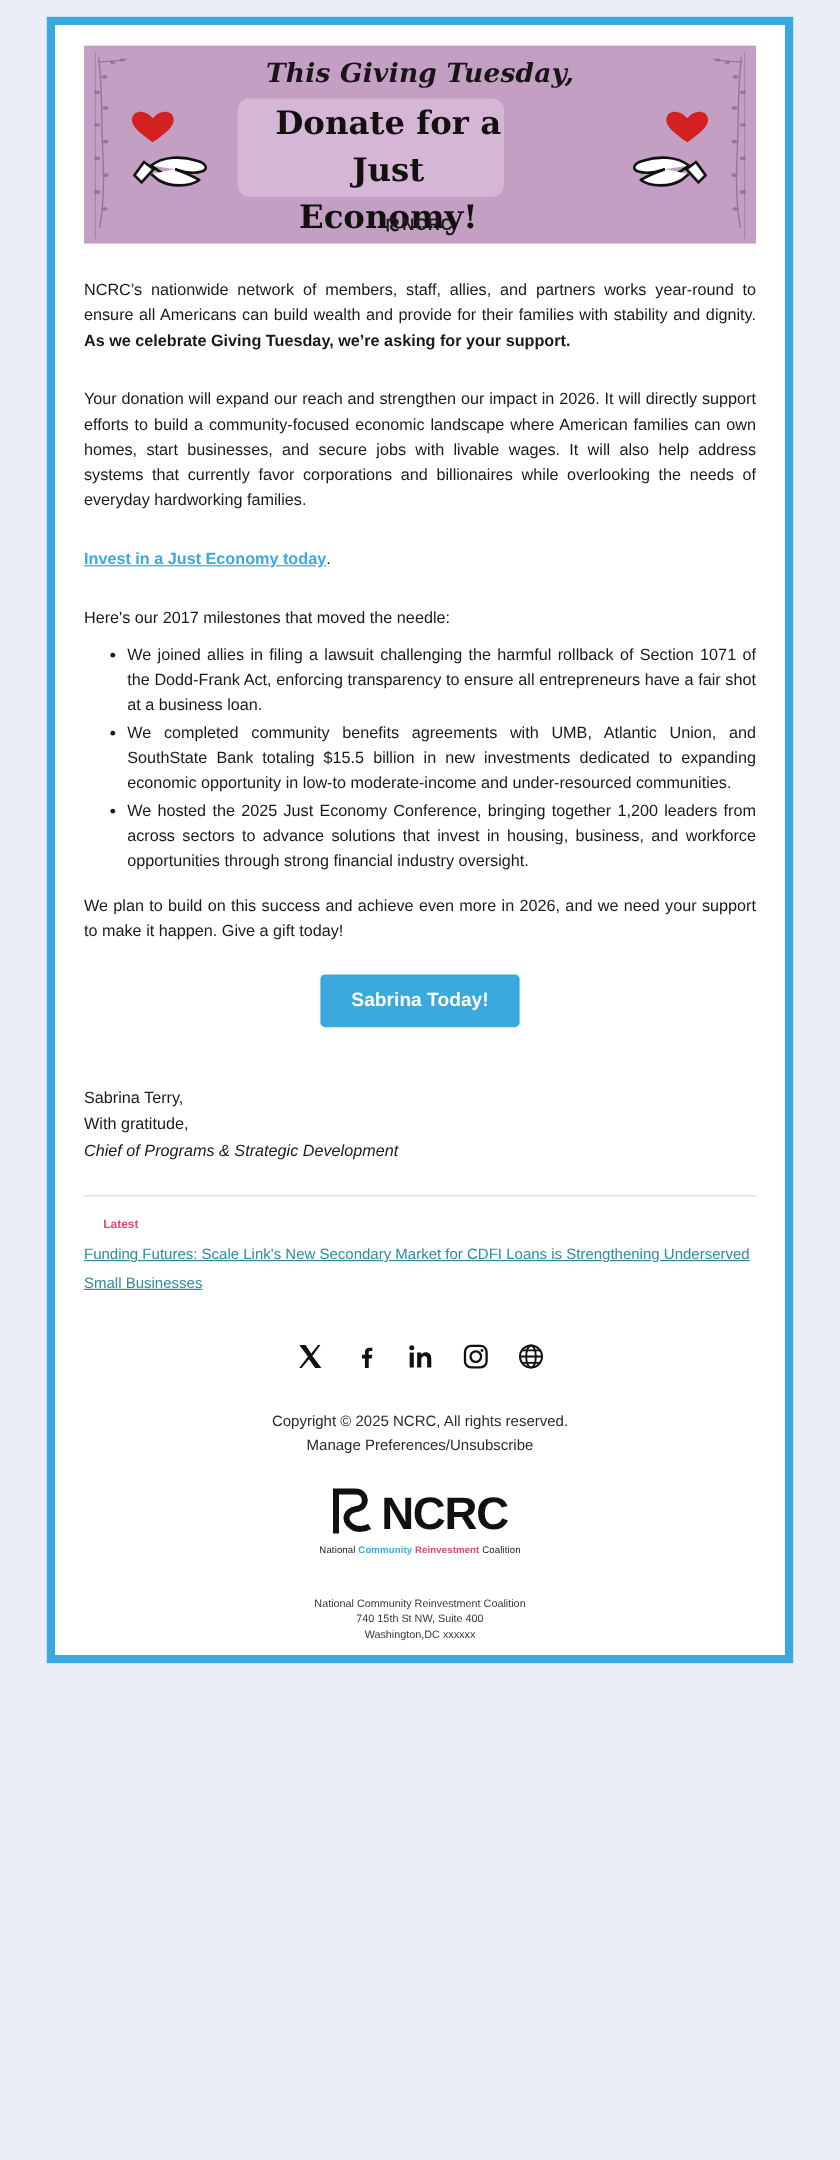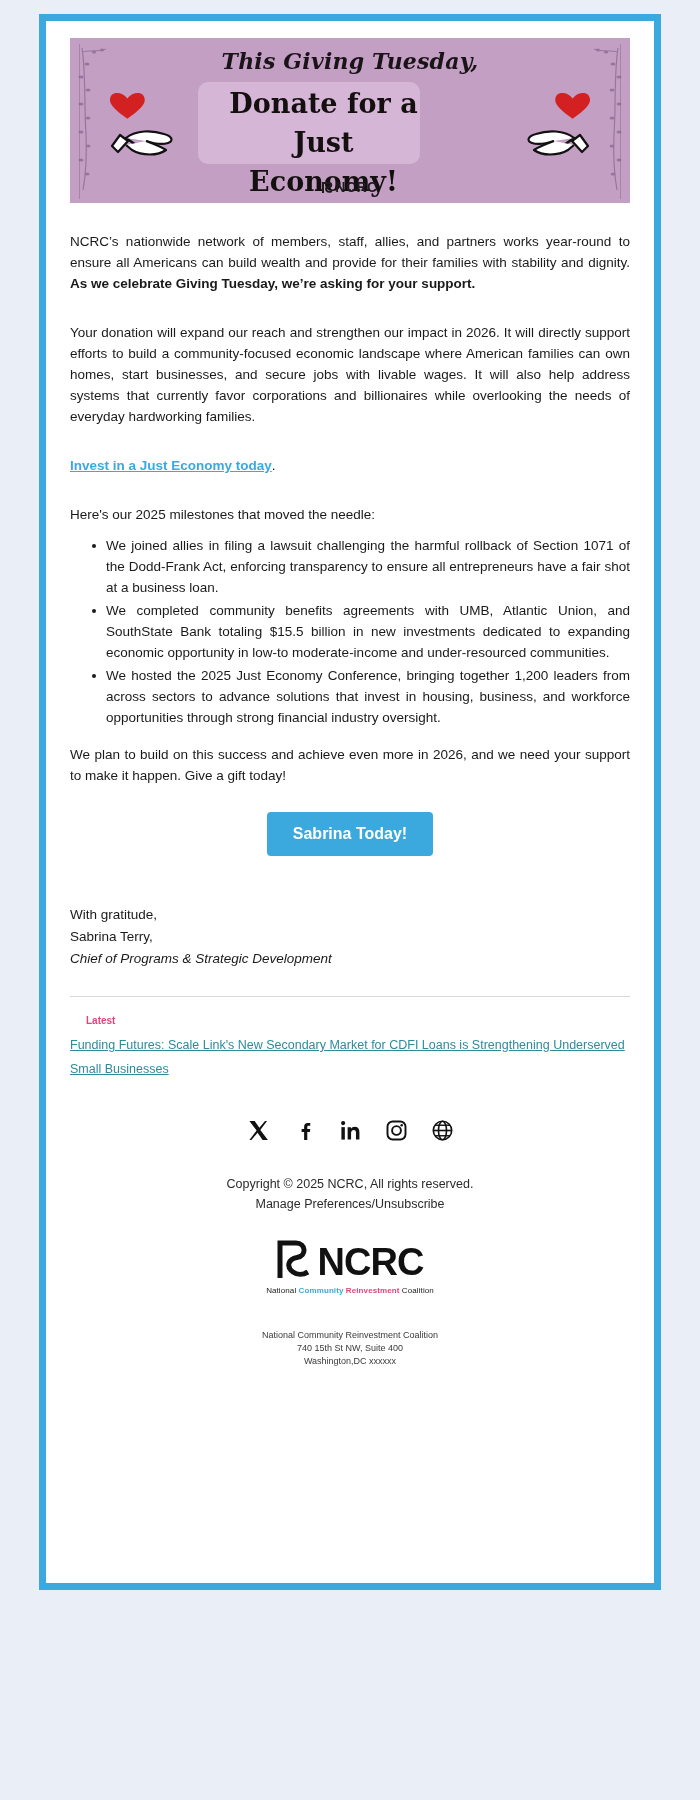--- a/index.html
+++ b/index.html
@@ -6,21 +6,21 @@
   html, body { margin:0; padding:0; }
   body {
     width:700px; height:1800px;
     background:#eaeef6;
     font-family:"Liberation Sans", sans-serif;
     overflow:hidden;
   }
   .outer-frame {
     position:absolute;
     left:39px; top:14px;
-    width:622px; height:1576px;
+    width:622px; height:1372px;
     border:7px solid #3ba9dd;
     background:#ffffff;
   }
   .email-body {
     position:absolute;
     left:0; top:0; right:0; bottom:0;
     background:#ffffff;
     padding:0;
   }
 
@@ -297,39 +297,39 @@
       <div class="gap-lg"></div>
 
       <p class="body-text">Your donation will expand our reach and strengthen our impact in 2026. It will directly support efforts to build a community-focused economic landscape where American families can own homes, start businesses, and secure jobs with livable wages. It will also help address systems that currently favor corporations and billionaires while overlooking the needs of everyday hardworking families.</p>
 
       <div class="gap-lg"></div>
 
       <p class="body-text" style="text-align:left;"><a href="#" class="link-invest">Invest in a Just Economy today</a><span class="link-period">.</span></p>
 
       <div class="gap-lg"></div>
 
-      <p class="body-text" style="text-align:left;">Here's our 2025 milestones that moved the needle:</p>
+      <p class="body-text" style="text-align:left;">Here's our 2017 milestones that moved the needle:</p>
 
       <ul class="milestones">
         <li>We joined allies in filing a lawsuit challenging the harmful rollback of Section 1071 of the Dodd-Frank Act, enforcing transparency to ensure all entrepreneurs have a fair shot at a business loan.</li>
         <li>We completed community benefits agreements with UMB, Atlantic Union, and SouthState Bank totaling $15.5 billion in new investments dedicated to expanding economic opportunity in low-to moderate-income and under-resourced communities.</li>
         <li>We hosted the 2025 Just Economy Conference, bringing together 1,200 leaders from across sectors to advance solutions that invest in housing, business, and workforce opportunities through strong financial industry oversight.</li>
       </ul>
 
       <div class="gap-sm"></div>
 
       <p class="body-text">We plan to build on this success and achieve even more in 2026, and we need your support to make it happen. Give a gift today!</p>
 
       <div class="btn-wrap">
         <button class="donate-btn">Sabrina Today!</button>
       </div>
 
       <div class="signature">
+        <div>Sabrina Terry,</div>
         <div>With gratitude,</div>
-        <div>Sabrina Terry,</div>
         <div class="role">Chief of Programs &amp; Strategic Development</div>
       </div>
 
       <hr class="divider">
 
       <div class="latest-head">Latest</div>
       <a href="#" class="latest-link">Funding Futures: Scale Link's New Secondary Market for CDFI Loans is Strengthening Underserved Small Businesses</a>
 
       <div class="social-row">
         <span class="social-icon">

